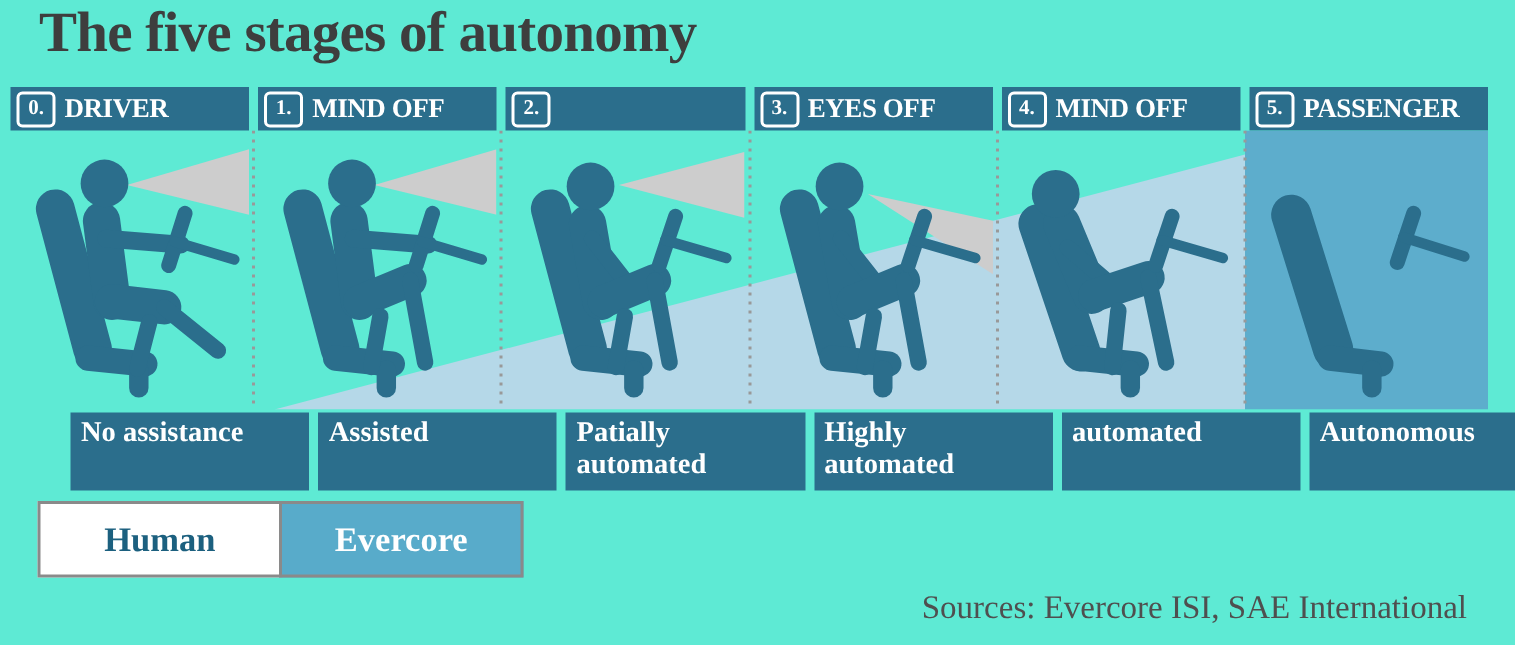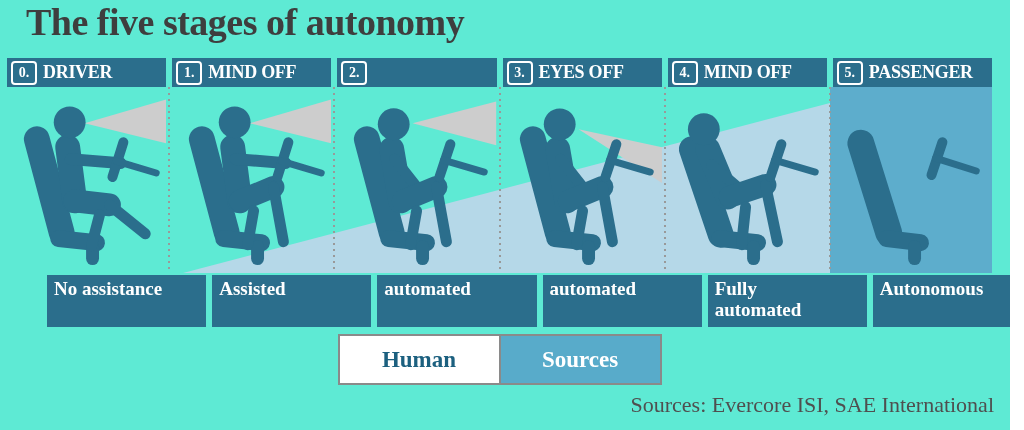--- a/index.html
+++ b/index.html
@@ -23,30 +23,30 @@
   .strip-grid{position:absolute;left:0;top:0;width:100%;height:100%;display:grid;
               grid-template-columns:repeat(6,1fr);column-gap:6px;}
   .fig-cell{position:relative;overflow:hidden;}
   .fig-cell svg{display:block;width:100%;height:100%;}
   
   .lbl{top:275px;height:52px;margin-left:40px;}
   .lbl-cell{background:#2b6e8c;color:#fff;font-size:19px;font-weight:bold;
             padding:4px 4px 0 7px;line-height:1.1;}
   .lbl-cell span{display:block;}
   
-  .band{position:absolute;left:7px;top:334px;width:985px;height:51px;display:flex;justify-content:center;}
+  .band{position:absolute;left:25px;top:334px;width:985px;height:51px;display:flex;}
   .band-box{box-sizing:border-box;border:2px solid #8a8a8a;height:100%;
             display:flex;align-items:center;justify-content:center;
             font-size:23px;font-weight:bold;}
   .band-human{width:163px;background:#fff;color:#1c607f;}
   .band-transfer{flex:1;margin-left:-2px;color:#15607e;
       background:linear-gradient(90deg,#fdfeff 0%,#ecf5f9 28%,#bcdeeb 58%,#8cc5da 82%,#6cb3d1 100%);}
   .band-machine{width:163px;margin-left:-2px;background:#58abca;color:#fff;}
   
-  .source{position:absolute;right:16px;top:392px;font-size:22px;color:#4f4f4f;}
+  .source{position:absolute;right:32px;top:392px;font-size:22px;color:#4f4f4f;}
 </style>
 </head>
 <body>
 
 <div class="page">
 
   <div class="title">The five stages of autonomy</div>
 
   <div class="cols hdr">
     <div class="hdr-cell">
@@ -200,35 +200,36 @@
   <div class="cols lbl">
     <div class="lbl-cell">
       <span>No assistance</span>
       <span></span>
     </div>
     <div class="lbl-cell">
       <span>Assisted</span>
       <span></span>
     </div>
     <div class="lbl-cell">
+      <span>Patially</span>
       <span>automated</span>
     </div>
     <div class="lbl-cell">
+      <span>Highly</span>
       <span>automated</span>
     </div>
     <div class="lbl-cell">
-      <span>Fully</span>
       <span>automated</span>
     </div>
     <div class="lbl-cell">
       <span>Autonomous</span>
       <span></span>
     </div>
   </div>
 
   <div class="band">
     <div class="band-box band-human">Human</div>
-    <div class="band-box band-machine">Sources</div>
+    <div class="band-box band-machine">Evercore</div>
   </div>
 
   <div class="source">Sources: Evercore ISI, SAE International</div>
 
 </div>
 
 </body></html>

